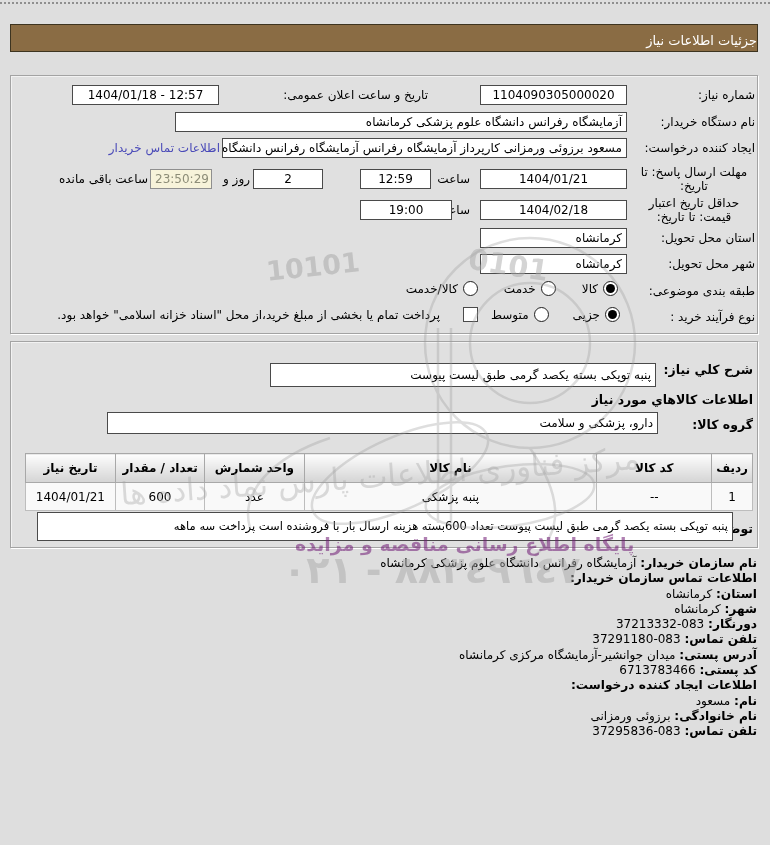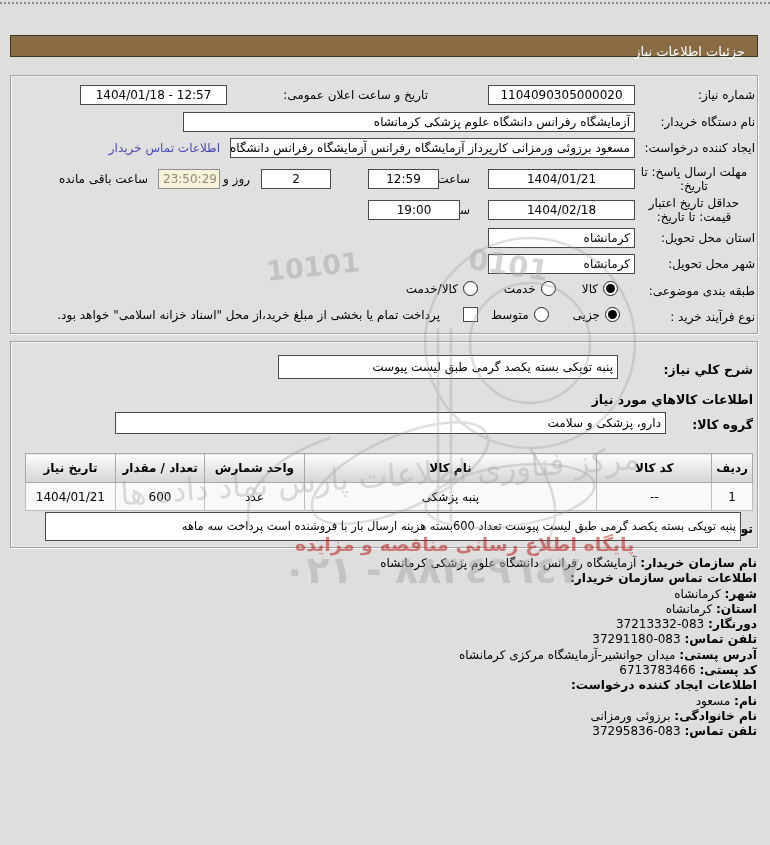--- a/index.html
+++ b/index.html
@@ -1,30 +1,30 @@
 <!DOCTYPE html>
 <html lang="fa" dir="rtl"><head>
 <meta charset="utf-8">
 <style>
   html,body{margin:0;padding:0;}
   .page{position:relative;width:770px;height:845px;background:#dedede;overflow:hidden;
         font-family:"DejaVu Sans",sans-serif;direction:rtl;color:#000;}
   .top-dotted{position:absolute;top:2px;left:0;width:770px;height:0;border-top:2px dotted #8f8f8f;}
-  .titlebar{position:absolute;top:35px;left:10px;width:748px;height:22px;box-sizing:border-box;
+  .titlebar{position:absolute;top:24px;left:10px;width:748px;height:28px;box-sizing:border-box;
         background:#8a6c44;border:1px solid #3d3420;color:#fff;font-size:13px;line-height:31px;
-        padding-right:12px;text-align:right;}
+        text-align:right;}
   .panel{position:absolute;left:10px;width:748px;box-sizing:border-box;background:#e0e0e0;
         border:1px solid #a3a3a3;box-shadow:inset 1px 1px 0 #f2f2f2,1px 1px 0 #ffffff;}
   .p1{top:75px;height:259px;}
   .p2{top:341px;height:207px;}
   .lbl{position:absolute;font-size:12px;white-space:nowrap;z-index:2;}
   .lbl2{position:absolute;font-size:12px;width:122px;text-align:center;line-height:14px;z-index:2;}
   .blbl{position:absolute;font-size:12.5px;font-weight:bold;white-space:nowrap;z-index:2;}
   .inp{position:absolute;background:#fff;border:1px solid #4a4a4a;box-sizing:border-box;height:20px;
-        line-height:18px;font-size:12px;padding:0 4px;overflow:hidden;white-space:nowrap;z-index:2;margin-left:8px;}
+        line-height:18px;font-size:12px;padding:0 4px;overflow:hidden;white-space:nowrap;z-index:2;}
   .center{text-align:center;}
   .tright{text-align:right;}
   .timer{background:#f7f3da;color:#8d8d78;border:1px solid #8f8f8f;}
   .link{position:absolute;font-size:12px;color:#4a4ab8;white-space:nowrap;cursor:pointer;z-index:2;}
   .radio-group{position:absolute;display:flex;align-items:center;gap:26px;z-index:2;}
   .radio-item{display:flex;align-items:center;gap:5px;font-size:12px;white-space:nowrap;}
   .radio{width:13px;height:13px;border:1px solid #1f1f1f;border-radius:50%;background:#fff;
         position:relative;flex:0 0 auto;}
   .radio.sel::after{content:"";position:absolute;inset:2px;background:#000;border-radius:50%;}
   .chkrow{position:absolute;display:flex;align-items:center;gap:23px;font-size:12px;z-index:2;}
@@ -58,21 +58,21 @@
       <line x1="241" y1="100" x2="241" y2="295"></line>
       <ellipse cx="190" cy="245" rx="95" ry="36" transform="rotate(-24 190 245)"></ellipse>
       <ellipse cx="300" cy="268" rx="85" ry="30" transform="rotate(-8 300 268)"></ellipse>
       <path d="M320 220 C 350 265 355 300 325 328"></path>
       <path d="M120 210 C 60 230 30 265 40 300"></path>
     </g>
   </svg>
   <div class="wm" style="left:266px;top:251px;font-size:27px;font-weight:bold;color:#ababab;opacity:.55;transform:rotate(-6deg);direction:ltr;">10101</div>
   <div class="wm" style="left:468px;top:248px;font-size:29px;font-weight:bold;color:#ababab;opacity:.5;transform:rotate(9deg);direction:ltr;">0101</div>
   <div class="wm" style="left:30px;top:458px;width:700px;font-size:31px;color:#a5a5a5;opacity:.38;transform:rotate(-4deg);text-align:center;">مرکز فناوری اطلاعات پارس نماد داده ها</div>
-  <div class="wm" style="left:295px;top:533px;font-size:19px;font-weight:bold;color:#b91c1c;opacity:.55;">پایگاه اطلاع رسانی مناقصه و مزایده</div>
+  <div class="wm" style="left:295px;top:533px;font-size:19px;font-weight:bold;color:#701a75;opacity:.55;">پایگاه اطلاع رسانی مناقصه و مزایده</div>
   <div class="wm" style="left:283px;top:548px;font-size:38px;font-weight:bold;color:#a9a9a9;opacity:.5;direction:ltr;">۰۲۱ - ۸۸۳٤۹٦٤۷</div>
 
   <div class="panel p1"></div>
 
   <div class="lbl" style="right:15px;top:88px">شماره نیاز:</div>
   <div class="inp center" dir="ltr" style="left:480px;top:85px;width:147px">1104090305000020</div>
   <div class="lbl" style="right:342px;top:88px">تاریخ و ساعت اعلان عمومی:</div>
   <div class="inp center" dir="ltr" style="left:72px;top:85px;width:147px">1404/01/18 - 12:57</div>
 
   <div class="lbl" style="right:15px;top:115px">نام دستگاه خریدار:</div>
@@ -130,21 +130,21 @@
     </span>
   </div>
   <div class="chkrow" style="left:80px;top:307px;width:398px">
     <span class="checkbox"></span>
     <span style="white-space:nowrap">پرداخت تمام یا بخشی از مبلغ خرید،از محل "اسناد خزانه اسلامی" خواهد بود.</span>
   </div>
 
   <div class="panel p2"></div>
 
   <div class="blbl" style="right:17px;top:362px">شرح کلي نیاز:</div>
-  <div class="inp tright" style="left:270px;top:355px;width:340px;height:24px;line-height:22px">پنبه توپکی بسته یکصد گرمی طبق لیست پیوست</div>
+  <div class="inp tright" style="left:270px;top:363px;width:386px;height:24px;line-height:22px">پنبه توپکی بسته یکصد گرمی طبق لیست پیوست</div>
 
   <div class="blbl" style="right:17px;top:392px">اطلاعات کالاهاي مورد نیاز</div>
 
   <div class="blbl" style="right:17px;top:417px">گروه کالا:</div>
   <div class="inp tright" style="left:107px;top:412px;width:551px;height:22px;line-height:20px">دارو، پزشکی و سلامت</div>
 
   <table class="items">
     <colgroup>
       <col style="width:36px">
         <col style="width:116px">
@@ -174,22 +174,22 @@
       </tr>
     </tbody>
   </table>
 
   <div class="blbl" style="right:17px;top:521px">توضیحات خریدار:</div>
   <div class="inp tright rem" style="left:37px;top:512px;width:696px;height:29px;line-height:27px">پنبه توپکی بسته یکصد گرمی طبق لیست پیوست تعداد 600بسته هزینه ارسال بار با فروشنده است پرداخت سه ماهه</div>
 
   <div class="contact">
     <div><b>نام سازمان خریدار:</b> <span>آزمایشگاه رفرانس دانشگاه علوم پزشکی کرمانشاه</span></div>
     <div><b>اطلاعات تماس سازمان خریدار:</b></div>
+    <div><b>استان:</b> <span>کرمانشاه</span></div>
     <div><b>شهر:</b> <span>کرمانشاه</span></div>
-    <div><b>استان:</b> <span>کرمانشاه</span></div>
     <div><b>دورنگار:</b> <span dir="ltr">37213332-083</span></div>
     <div><b>تلفن تماس:</b> <span dir="ltr">37291180-083</span></div>
     <div><b>آدرس پستی:</b> <span>میدان جوانشیر-آزمایشگاه مرکزی کرمانشاه</span></div>
     <div><b>کد پستی:</b> <span dir="ltr">6713783466</span></div>
     <div><b>اطلاعات ایجاد کننده درخواست:</b></div>
     <div><b>نام:</b> <span>مسعود</span></div>
     <div><b>نام خانوادگی:</b> <span>برزوئی ورمزانی</span></div>
     <div><b>تلفن تماس:</b> <span dir="ltr">37295836-083</span></div>
   </div>
 

